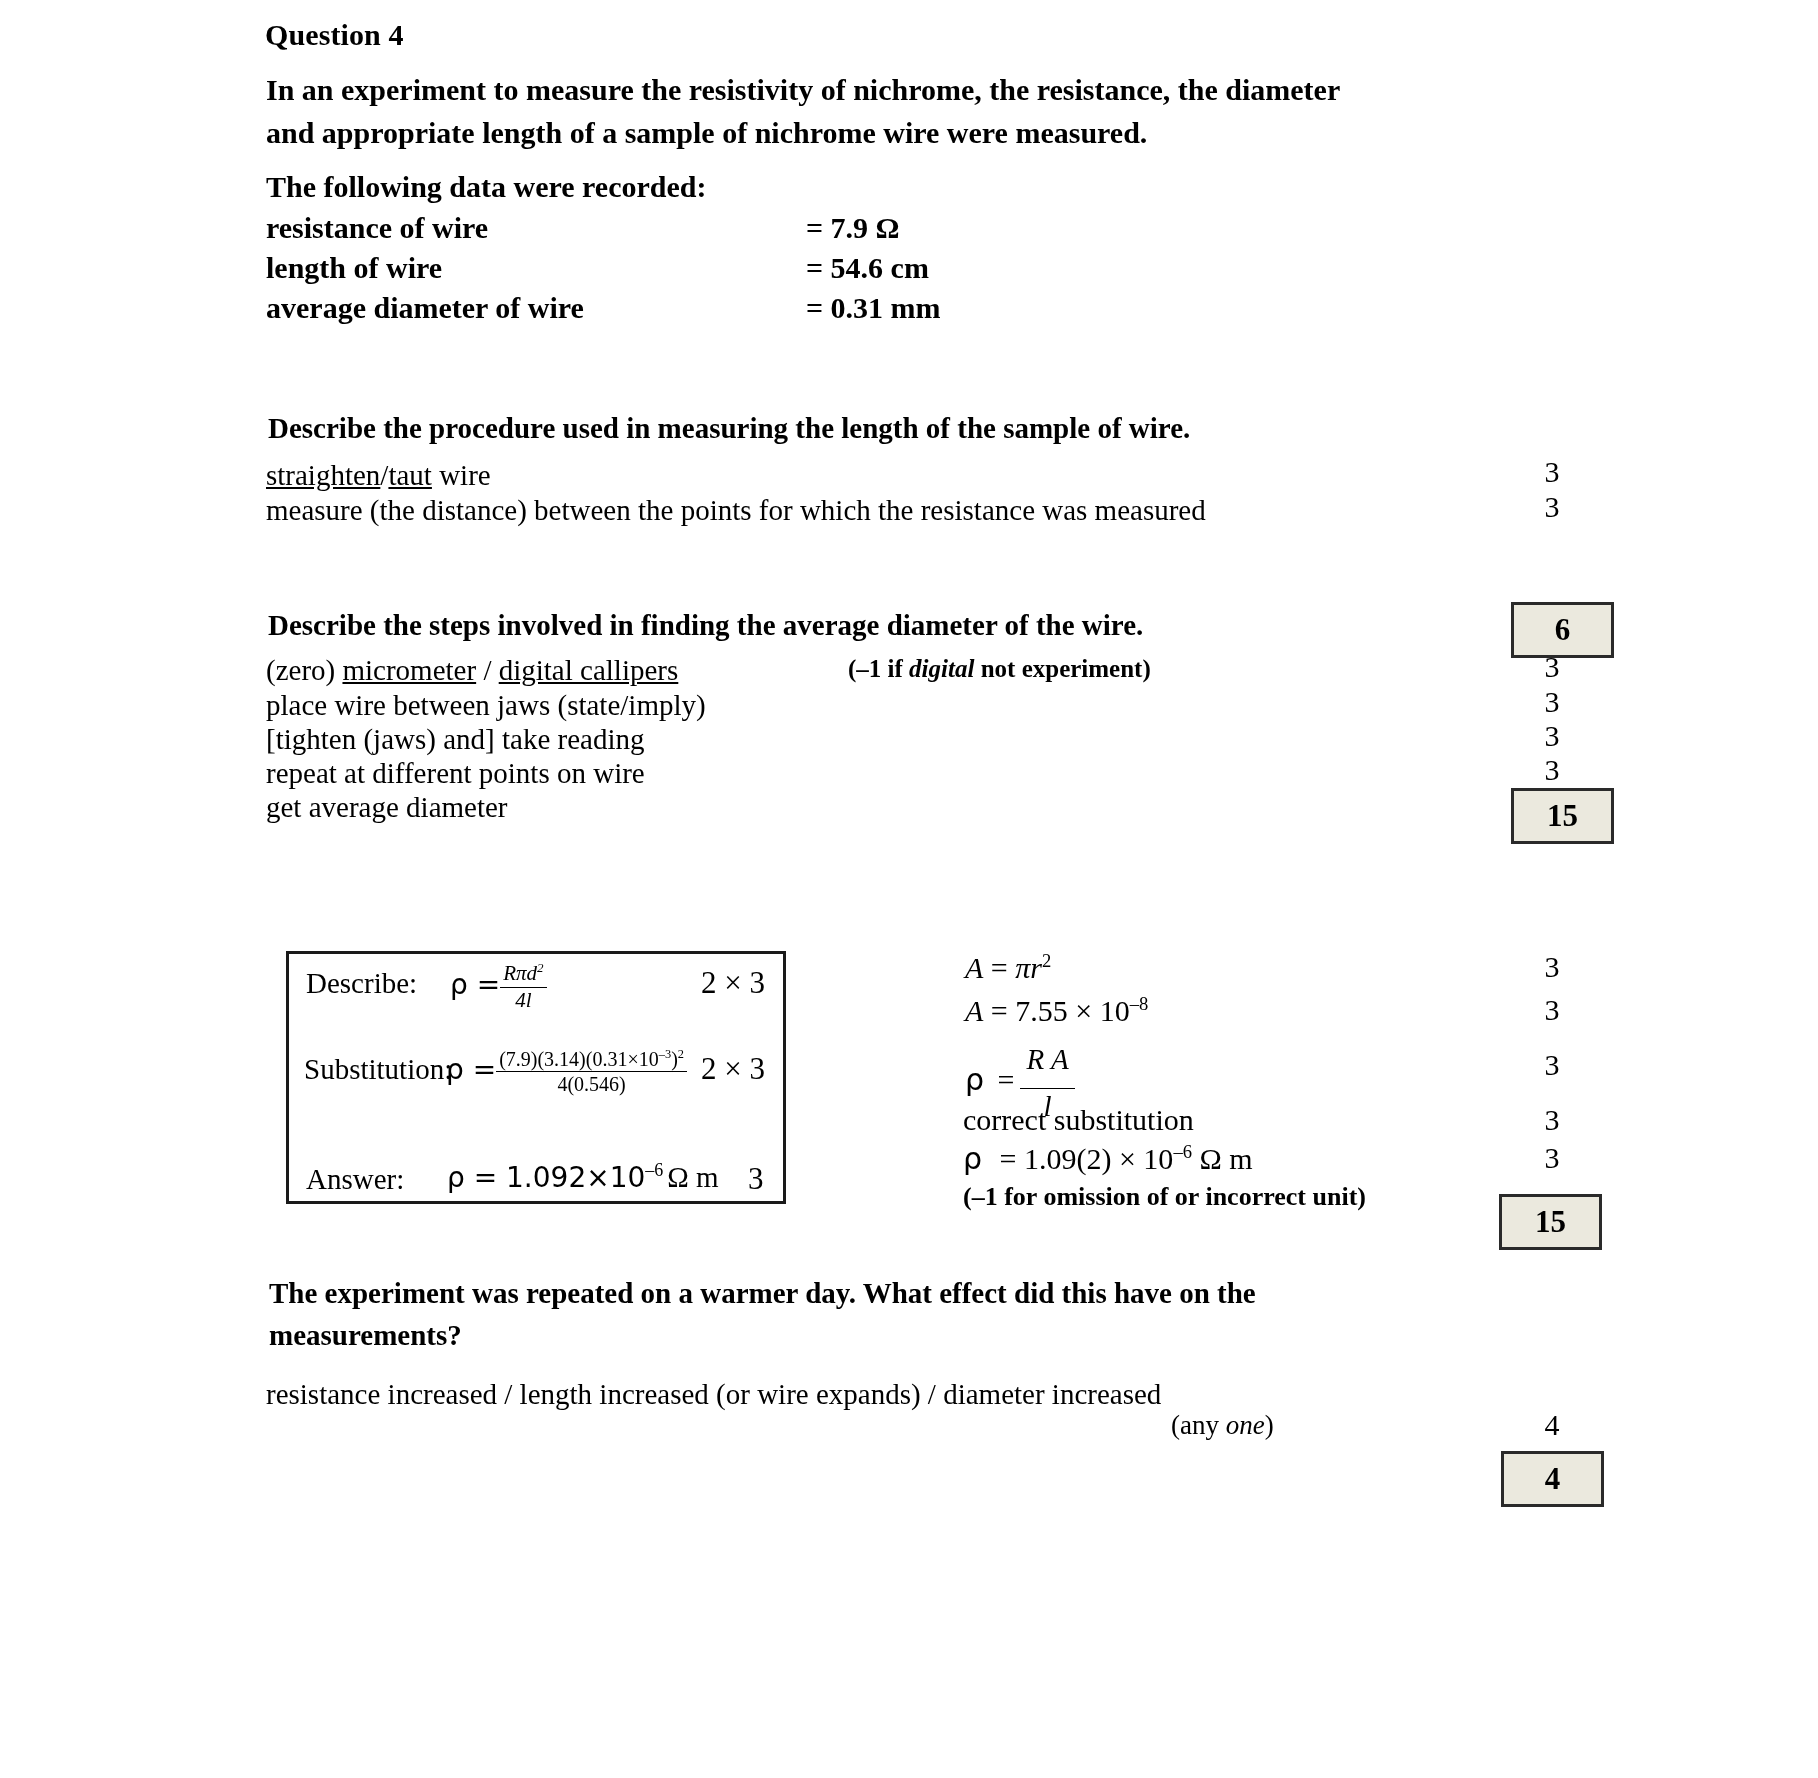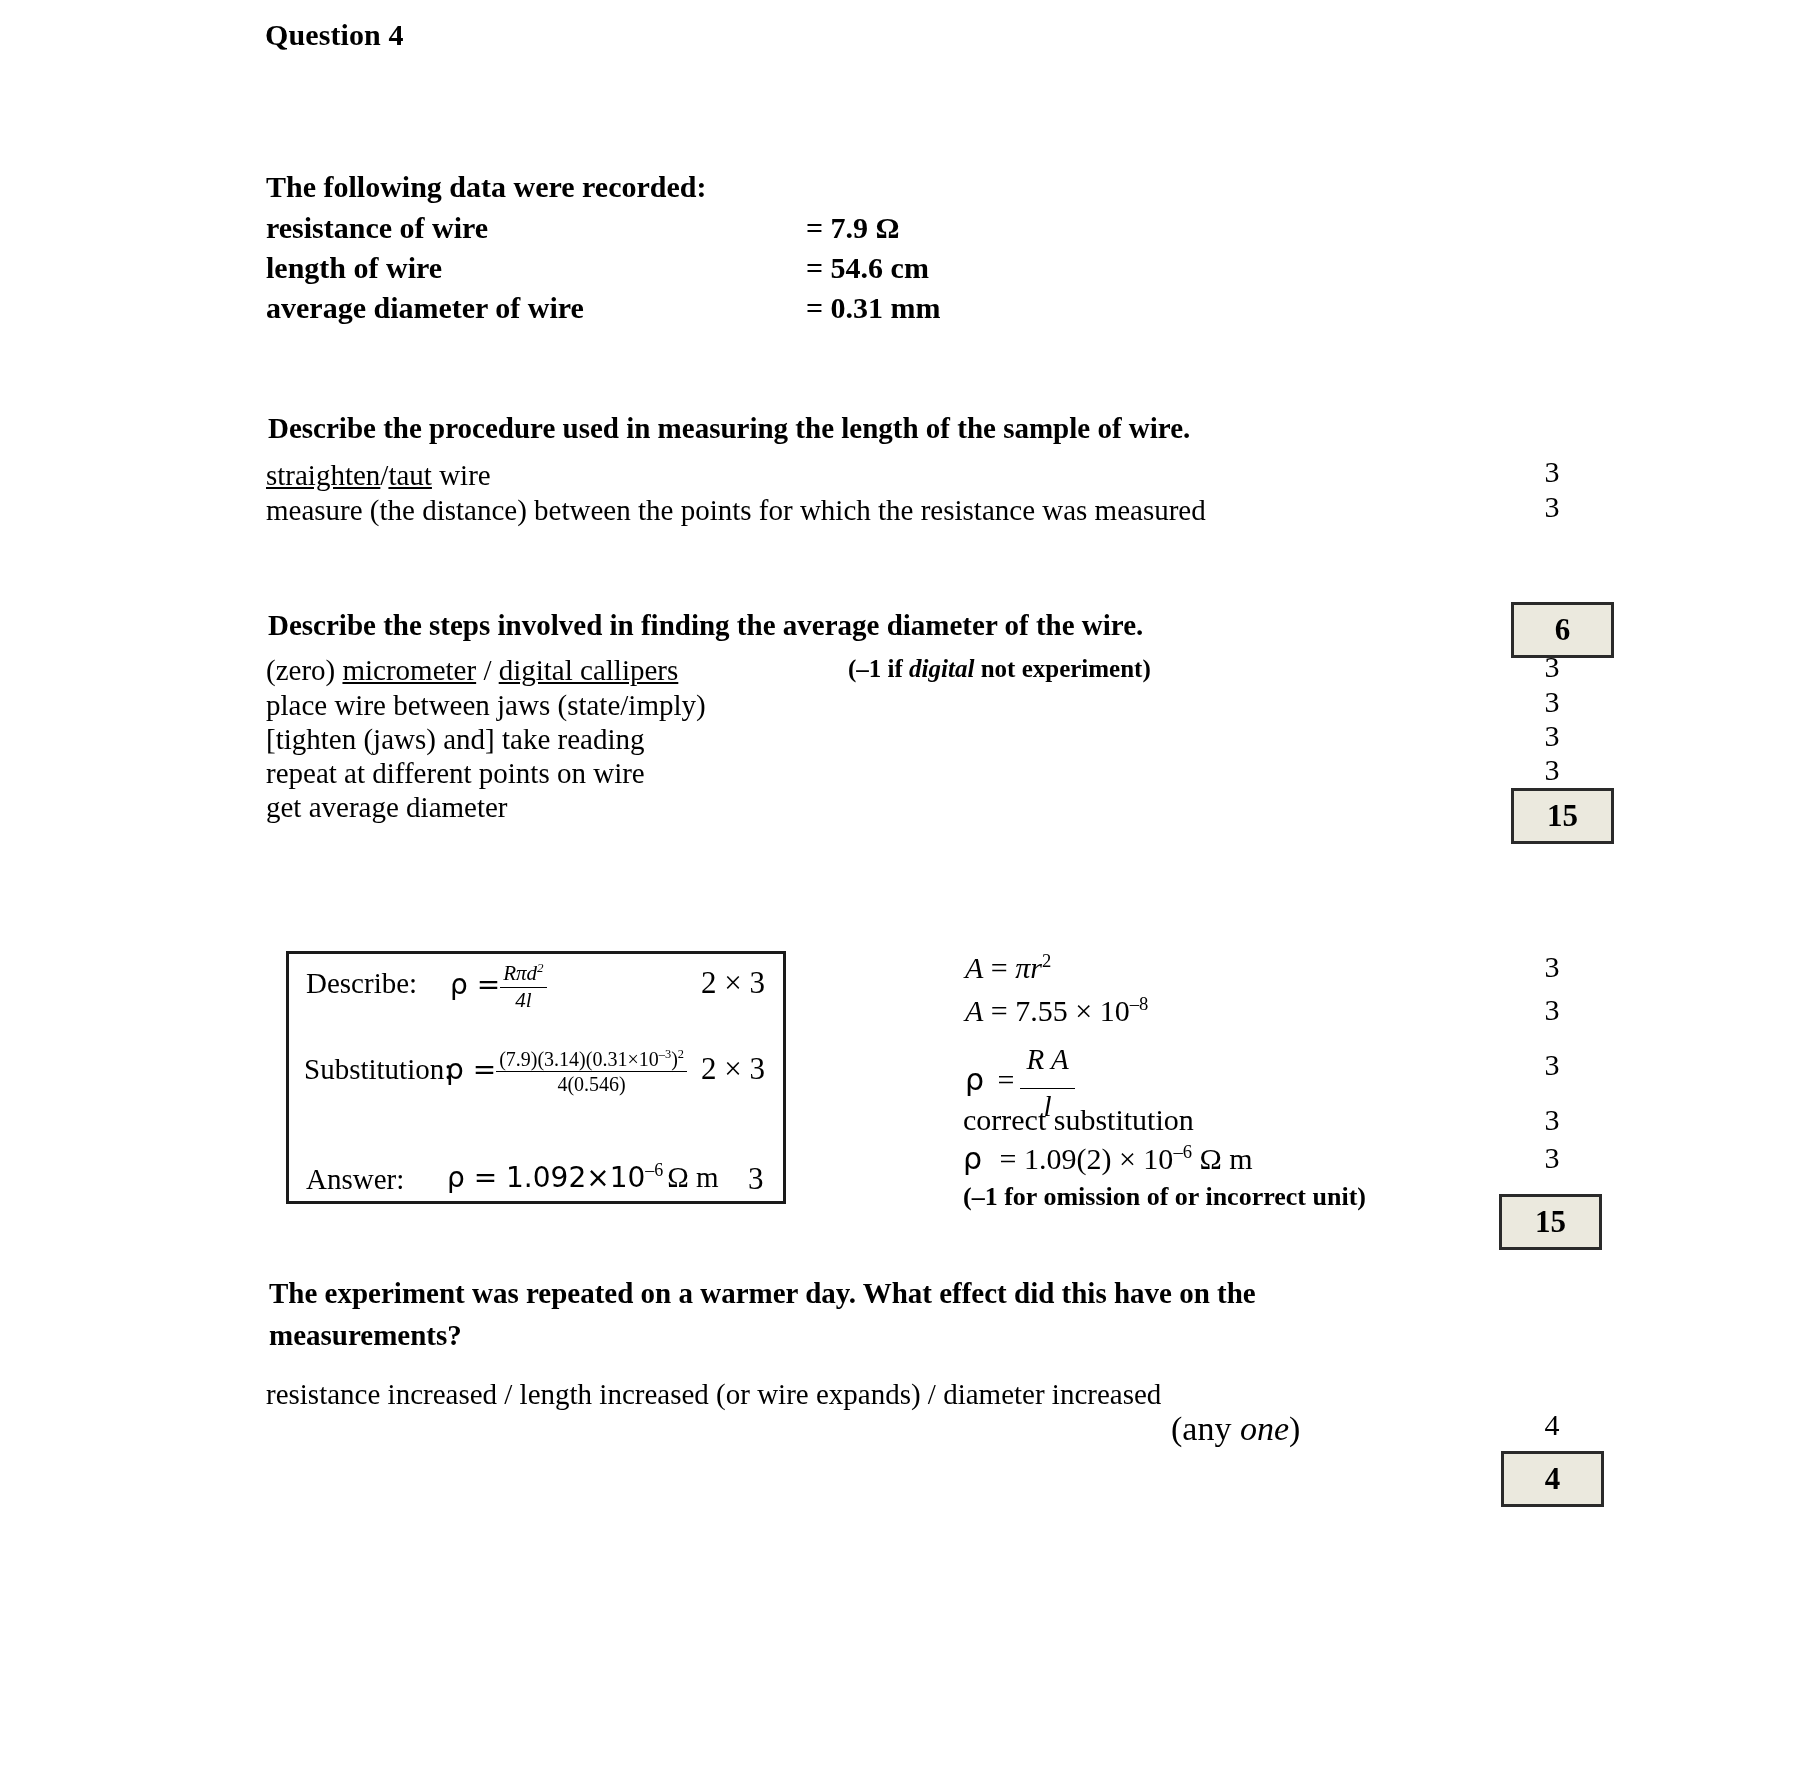--- a/index.html
+++ b/index.html
@@ -51,21 +51,21 @@
     white-space: nowrap;
   }
   .note-bold {
     position: absolute;
     font-size: 25px;
     font-weight: bold;
     white-space: nowrap;
   }
   .note-plain {
     position: absolute;
-    font-size: 34px;
+    font-size: 27px;
     white-space: nowrap;
   }
 
   
   .data-label {
     position: absolute;
     font-weight: bold;
     font-size: 30px;
     white-space: nowrap;
   }
@@ -159,20 +159,21 @@
     font-style: italic;
   }
 </style>
 </head>
 <body>
 
 <div class="page">
 
   <div class="q-title" style="left:265px; top:18px;">Question 4</div>
 
+  <div class="q-stem" style="left:266px; top:68px;">In an experiment to measure the resistivity of nichrome, the resistance, the diameter and appropriate length of a sample of nichrome wire were measured.</div>
 
   <div class="data-label" style="left:266px; top:170px;">The following data were recorded:</div>
 
   <div class="data-label" style="left:266px; top:211px;font-family:Liberation Serif, serif;">resistance of wire</div>
   <div class="data-value" style="left:806px; top:211px;">= 7.9 Ω</div>
 
   <div class="data-label" style="left:266px; top:251px;">length of wire</div>
   <div class="data-value" style="left:806px; top:251px;">= 54.6 cm</div>
 
   <div class="data-label" style="left:266px; top:291px;">average diameter of wire</div>

